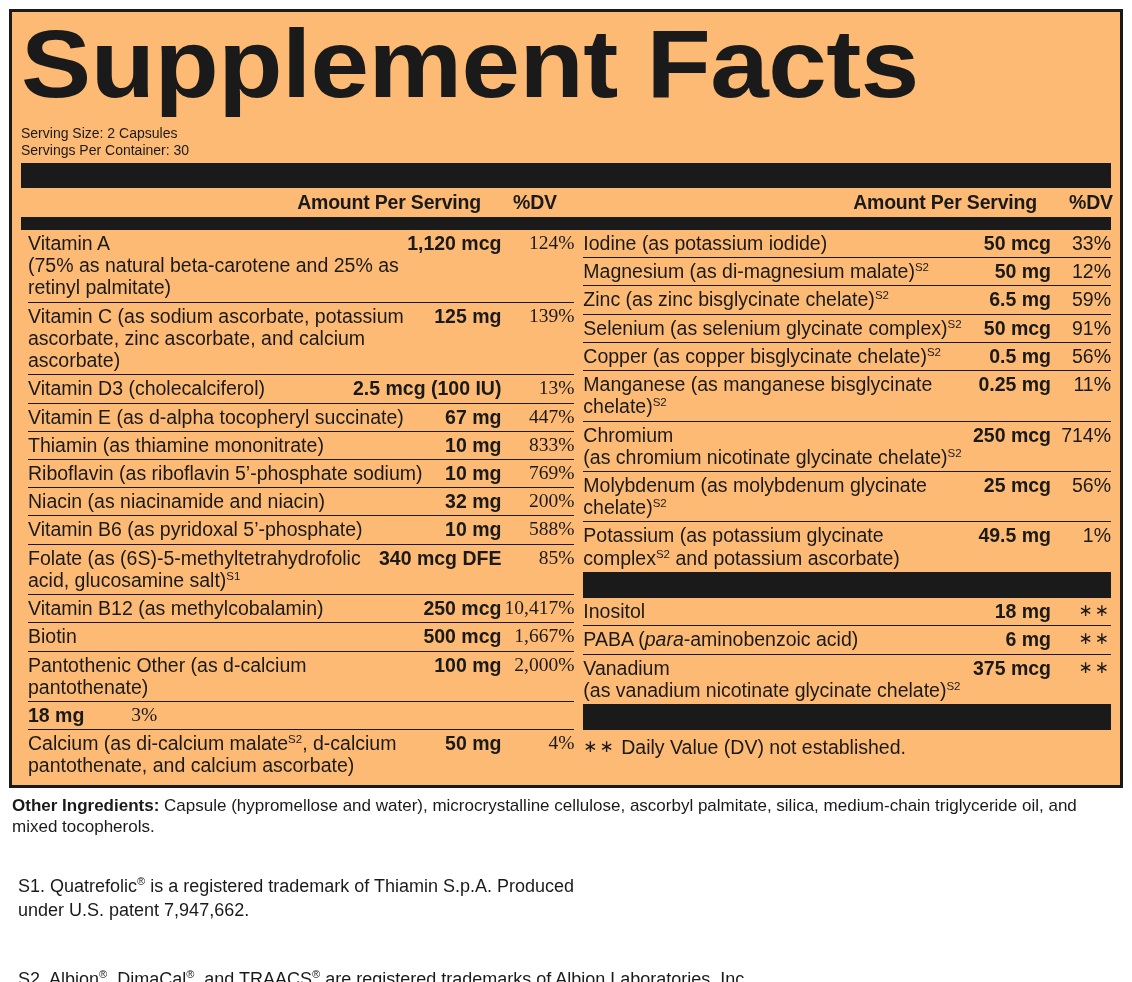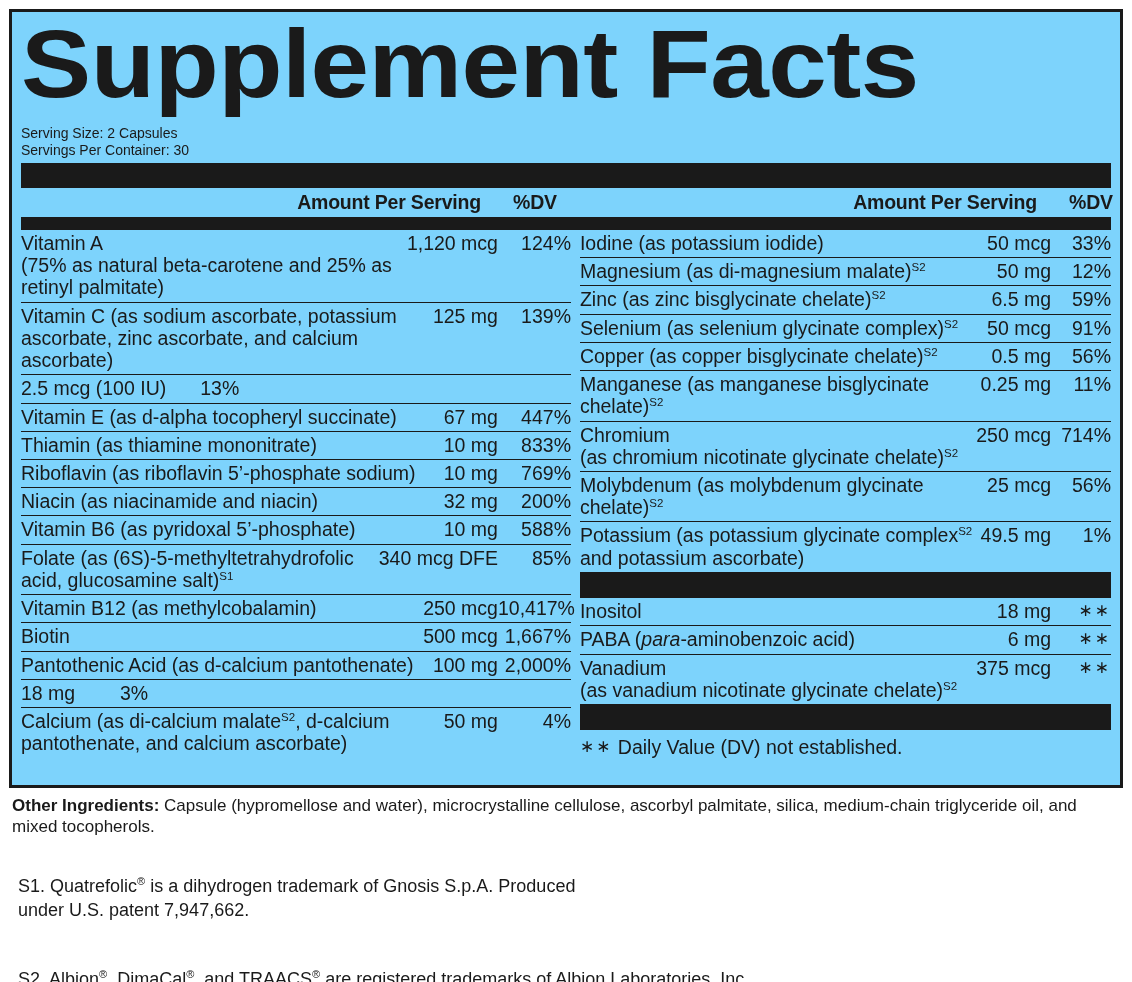--- a/index.html
+++ b/index.html
@@ -24,21 +24,21 @@
 
   
   .panel {
     position: absolute;
     left: 9px;
     top: 9px;
     width: 1114px;
     height: 779px;
     box-sizing: border-box;
     border: 3px solid #1a1a1a;
-    background: #7dd3fc;
+    background: #fdba74;
   }
   .panel-inner {
     position: relative;
     width: 100%;
     height: 100%;
     box-sizing: border-box;
     padding: 0 9px;
   }
 
   
@@ -112,21 +112,21 @@
   .right .hdr-dv { width: 60px; text-align: left; padding-left: 12px; box-sizing: border-box; }
 
   
   .cols {
     display: flex;
     align-items: flex-start;
   }
   .col {
     box-sizing: border-box;
   }
-  .col.left  { width: 553px; }
+  .col.left  { width: 553px; margin-left: 7px; }
   .col.spacer{ width: 9px; align-self: stretch; }
   .col.right { width: 534px; }
 
   
   .irow {
     display: flex;
     border-bottom: 1.6px solid #1a1a1a;
     padding-top: 2px;
     padding-bottom: 3px;
     align-items: flex-start;
@@ -140,30 +140,31 @@
     color: #1a1a1a;
     padding-right: 5px;
     min-width: 0;
   }
   .iamt {
     flex: 0 0 auto;
     font-size: 19.5px;
     line-height: 1.14;
     white-space: nowrap;
     color: #1a1a1a;
+    font-weight: bold;
   }
   .idv {
     flex: 0 0 auto;
     font-size: 19.5px;
     line-height: 1.14;
     text-align: right;
     white-space: nowrap;
     color: #1a1a1a;
   }
-  .col.left  .idv { width: 73px; }
+  .col.left  .idv { width: 73px; font-family: Liberation Serif, serif; }
   .col.right .idv { width: 60px; }
 
   sup.mark {
     font-size: 11.5px;
     vertical-align: 0.62em;
     line-height: 0;
     letter-spacing: 0;
   }
   .ital { font-style: italic; }
 
@@ -257,20 +258,21 @@
               <div class="iname">Vitamin A<br>(75% as natural beta-carotene and 25% as retinyl palmitate)</div>
               <div class="iamt">1,120 mcg</div>
               <div class="idv">124%</div>
             </div>
             <div class="irow">
               <div class="iname">Vitamin C (as sodium ascorbate, potassium ascorbate, zinc ascorbate, and calcium ascorbate)</div>
               <div class="iamt">125 mg</div>
               <div class="idv">139%</div>
             </div>
             <div class="irow">
+              <div class="iname">Vitamin D3 (cholecalciferol)</div>
               <div class="iamt">2.5 mcg (100 IU)</div>
               <div class="idv">13%</div>
             </div>
             <div class="irow">
               <div class="iname">Vitamin E (as d-alpha tocopheryl succinate)</div>
               <div class="iamt">67 mg</div>
               <div class="idv">447%</div>
             </div>
             <div class="irow">
               <div class="iname">Thiamin (as thiamine mononitrate)</div>
@@ -301,21 +303,21 @@
               <div class="iname">Vitamin B12 (as methylcobalamin)</div>
               <div class="iamt">250 mcg</div>
               <div class="idv">10,417%</div>
             </div>
             <div class="irow">
               <div class="iname">Biotin</div>
               <div class="iamt">500 mcg</div>
               <div class="idv">1,667%</div>
             </div>
             <div class="irow">
-              <div class="iname">Pantothenic Acid (as d-calcium pantothenate)</div>
+              <div class="iname">Pantothenic Other (as d-calcium pantothenate)</div>
               <div class="iamt">100 mg</div>
               <div class="idv">2,000%</div>
             </div>
             <div class="irow">
               <div class="iamt">18 mg</div>
               <div class="idv">3%</div>
             </div>
             <div class="irow noline">
               <div class="iname">Calcium (as di-calcium malate<sup class="mark">S2</sup>, d-calcium pantothenate, and calcium ascorbate)</div>
               <div class="iamt">50 mg</div>
@@ -391,21 +393,21 @@
       </div>
 
     </div>
   </div>
 
   <div class="footer">
     <div class="other-ing">
       <b>Other Ingredients:</b><span> Capsule (hypromellose and water), microcrystalline cellulose, ascorbyl palmitate, silica, medium-chain triglyceride oil, and mixed tocopherols.</span>
     </div>
     <div class="tm-block">
-      <span><span>S1. Quatrefolic</span><sup class="reg">®</sup><span> is a dihydrogen trademark of Gnosis S.p.A. Produced</span></span><br>
+      <span><span>S1. Quatrefolic</span><sup class="reg">®</sup><span> is a registered trademark of Thiamin S.p.A. Produced</span></span><br>
       <span>under U.S. patent 7,947,662.</span>
     </div>
     <div class="tm-block2">
       <span>S2. Albion</span><sup class="reg">®</sup><span>, DimaCal</span><sup class="reg">®</sup><span>, and TRAACS</span><sup class="reg">®</sup><span> are registered trademarks of Albion Laboratories, Inc.</span>
     </div>
   </div>
 
 </div>
 
 </body></html>

